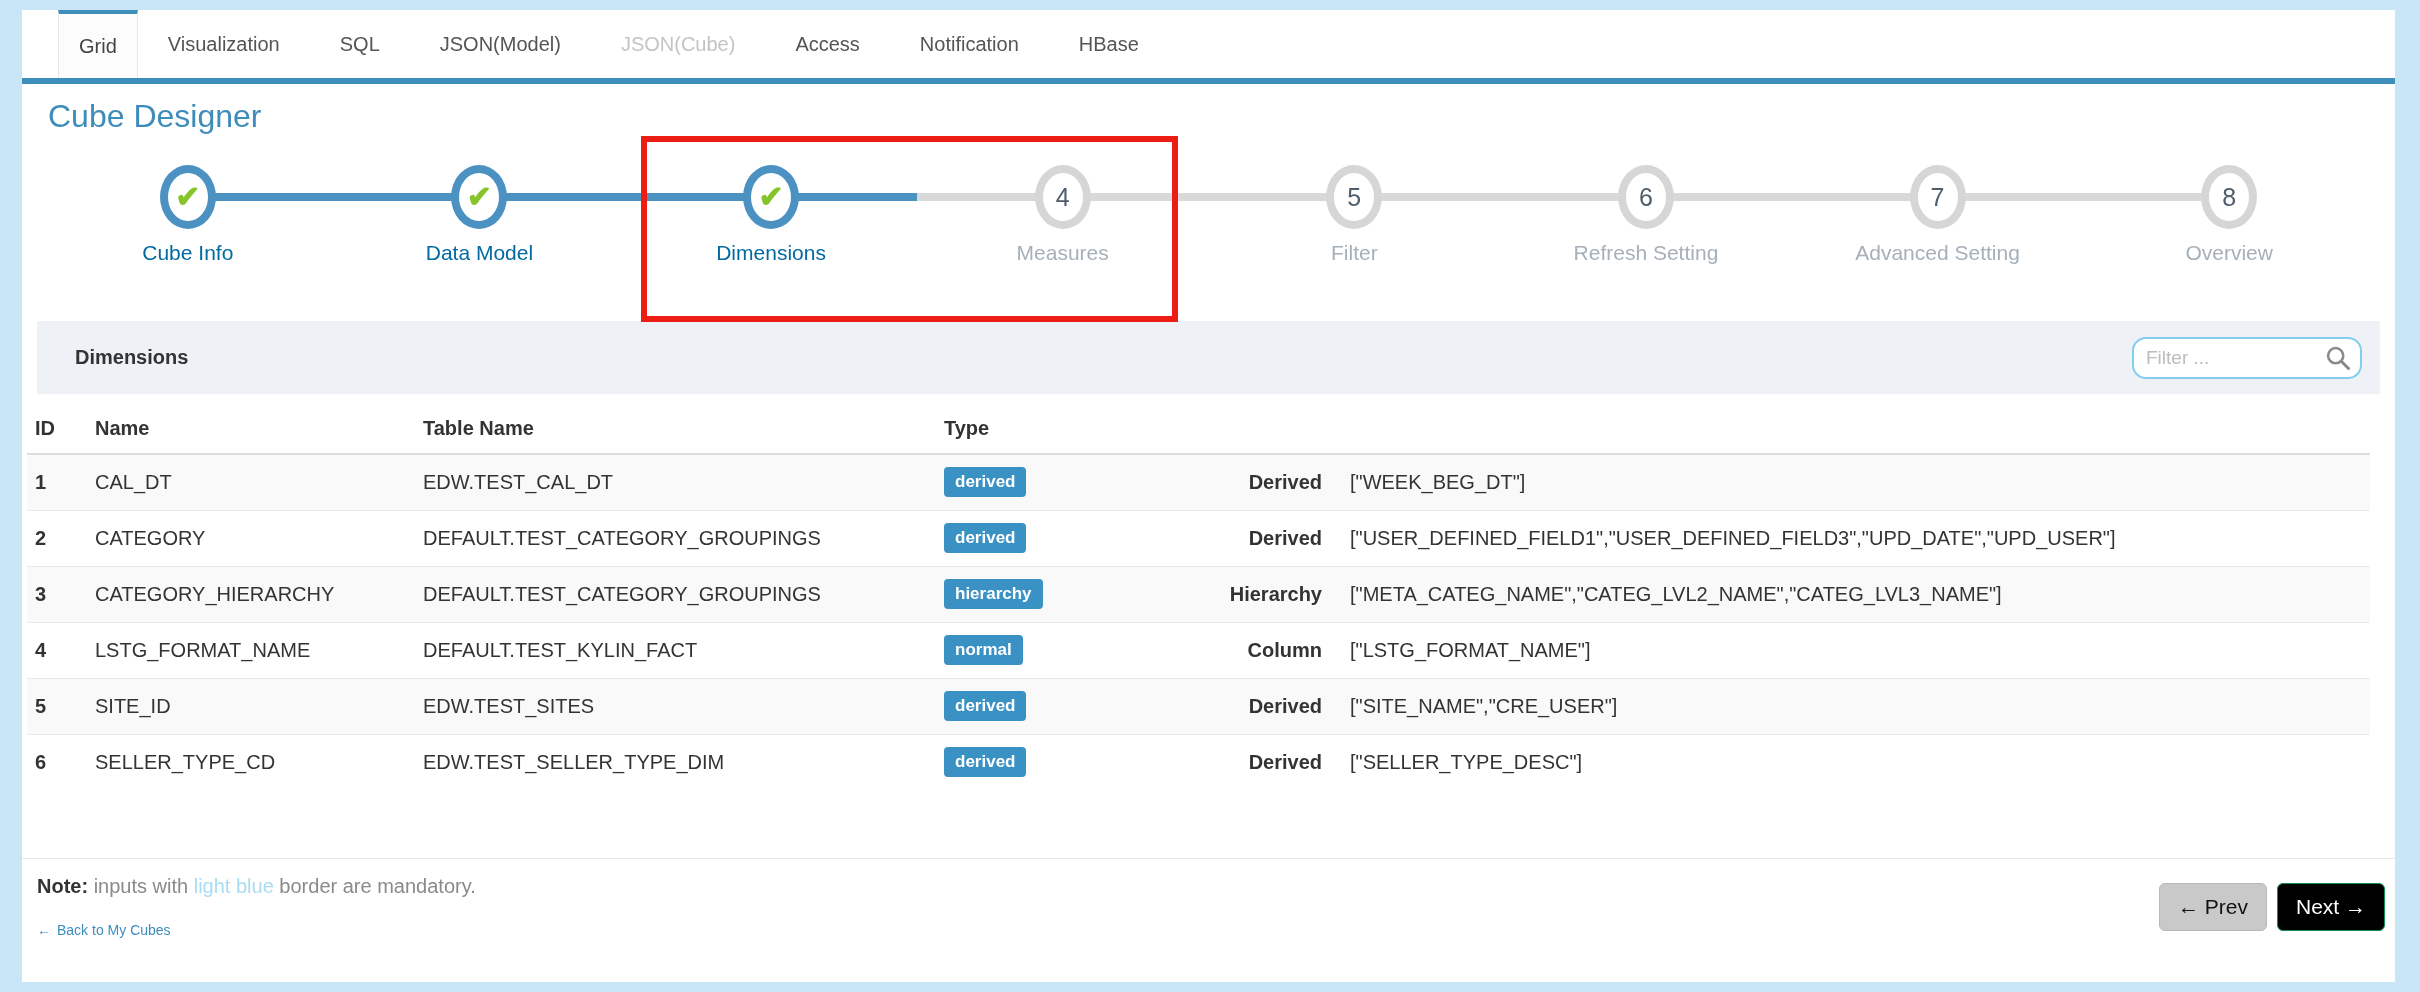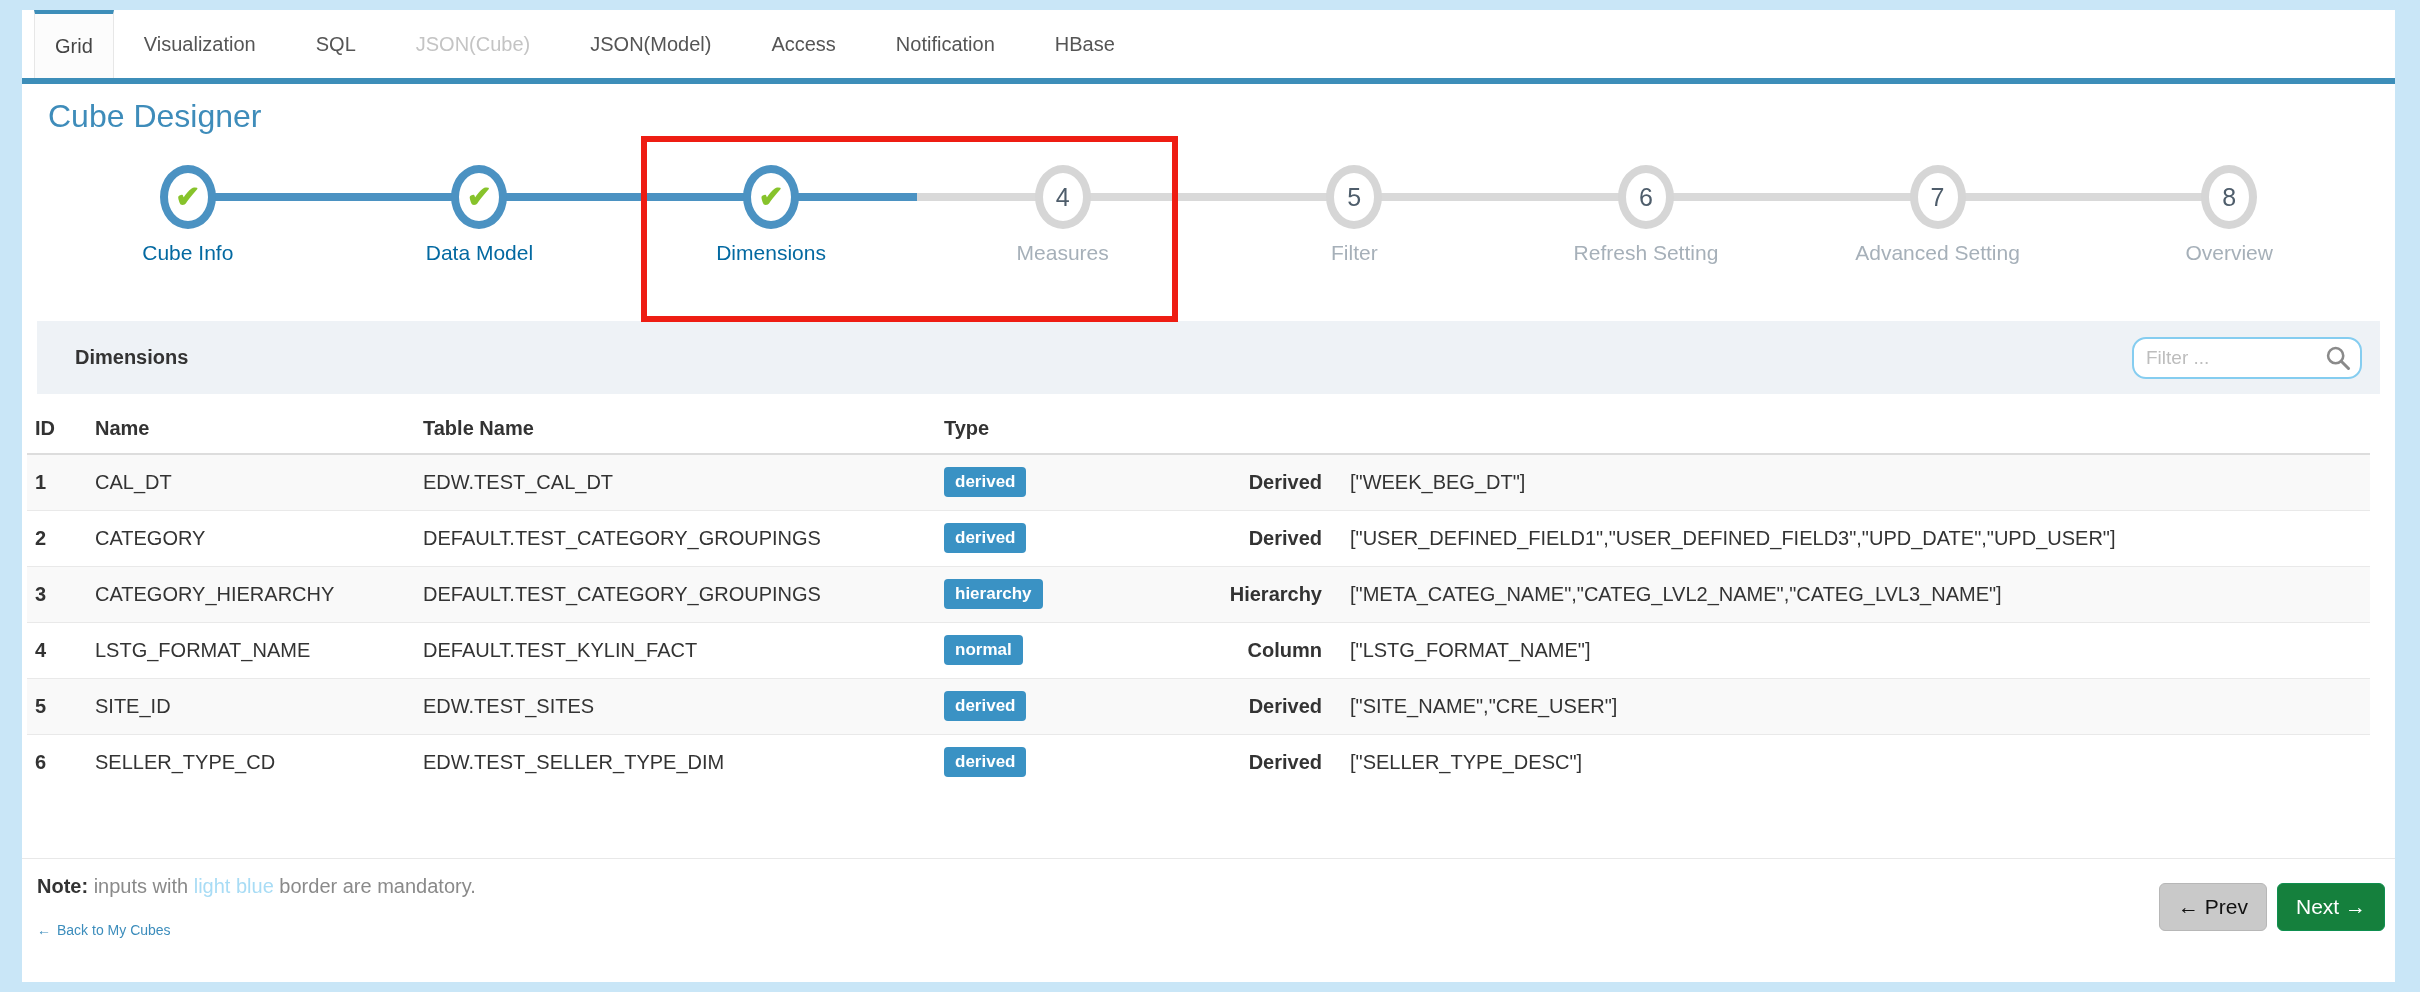--- a/index.html
+++ b/index.html
@@ -6,21 +6,21 @@
   html,body { margin:0; padding:0; }
   body {
     width:2420px; height:992px; position:relative; overflow:hidden;
     background:#c9e6f7;
     font-family:"Liberation Sans", sans-serif;
   }
   .card { position:absolute; left:22px; top:10px; width:2373px; height:972px; background:#fff; }
 
   
   .tabbar { height:74px; border-bottom:6px solid #3d8eb9; }
-  .tabs { display:flex; height:68px; align-items:stretch; padding-left:12px; }
+  .tabs { display:flex; height:68px; align-items:stretch; padding-left:12px;margin-left:24px; }
   .tab { display:flex; align-items:center; padding:0 30px; font-size:20px; color:#555; cursor:pointer; }
   .tab.active { border-top:4px solid #3d8eb9; background:#fcfcfc;
                 border-left:1px solid #e7e7e7; border-right:1px solid #e7e7e7; padding:0 20px; color:#444; }
   .tab.disabled { color:#c4c4c4; cursor:default; }
 
   
   .page-title { margin:14px 0 0 26px; font-size:32px; font-weight:400; color:#3e8cba; }
 
   
   .wizard { position:relative; margin:30px 20px 0 20px; display:flex; }
@@ -69,35 +69,35 @@
             padding:16px 15px 0 15px; font-size:20px; }
   .note-line { color:#8a8a8a; }
   .note-label { color:#333; font-weight:bold; }
   .note-highlight { color:#a8dcf5; }
   .back-link { display:inline-block; margin-top:24px; color:#3c8dbc; cursor:pointer; font-size:14px; }
   .back-arrow { font-weight:bold; margin-right:6px; }
   .actions { position:absolute; right:10px; top:24px; display:flex; gap:10px; }
   .btn { font-size:21px; padding:11px 18px; border-radius:6px; cursor:pointer;
          font-family:"Liberation Sans", sans-serif; border:1px solid transparent; }
   .btn-prev { background:#c9c9c9; color:#111; border-color:#b7b7b7; }
-  .btn-next { background:#15803d; color:#fff; border-color:#0e8f4f; }
+  .btn-next { background:#000000; color:#fff; border-color:#0e8f4f; }
   .btn .arrow { font-weight:bold; }
 </style>
 </head>
 <body>
 
 <div class="card">
 
   <div class="tabbar">
     <div class="tabs">
       <div class="tab active">Grid</div>
       <div class="tab">Visualization</div>
       <div class="tab">SQL</div>
+      <div class="tab">JSON(Model)</div>
       <div class="tab disabled">JSON(Cube)</div>
-      <div class="tab">JSON(Model)</div>
       <div class="tab">Access</div>
       <div class="tab">Notification</div>
       <div class="tab">HBase</div>
     </div>
   </div>
 
   <div class="page-title">Cube Designer</div>
 
   <div class="wizard">
     <div class="step done">

